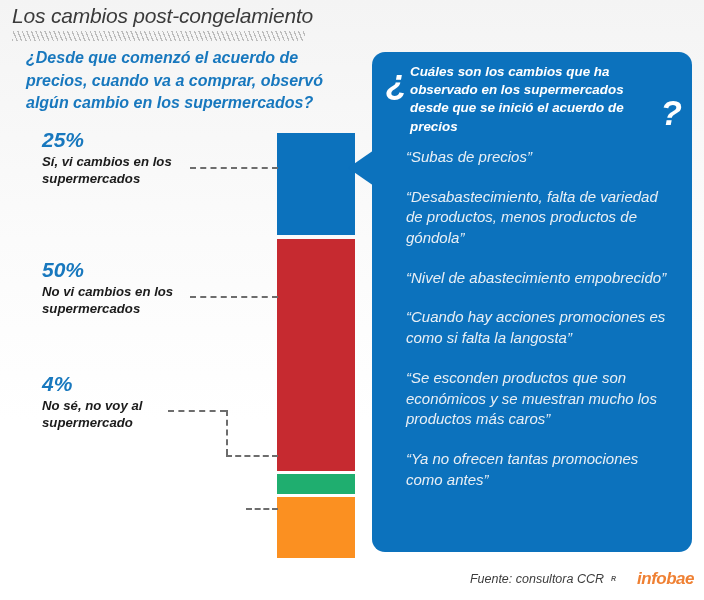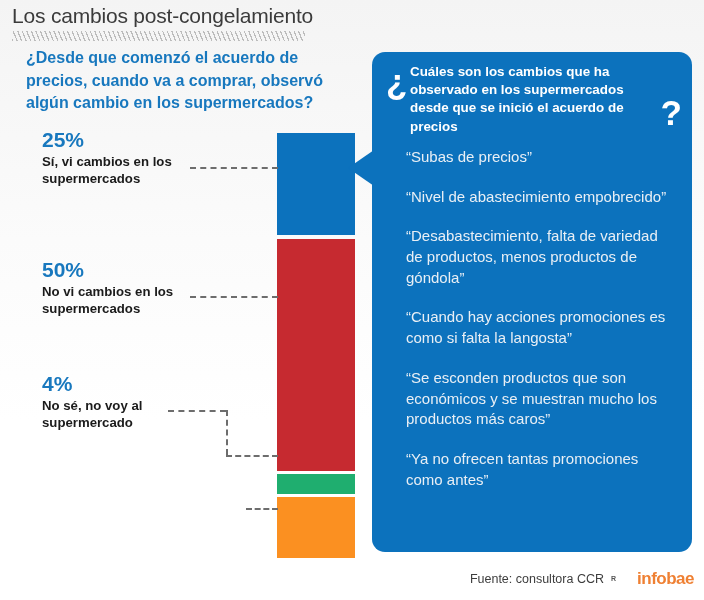--- a/index.html
+++ b/index.html
@@ -15,20 +15,21 @@
     position: relative;
   }
 
   #infographic {
     position: absolute;
     left: 0;
     top: 0;
     width: 704px;
     height: 600px;
     background: linear-gradient(180deg, #f4f4f4 0%, #fbfbfb 40%, #ffffff 70%);
+    font-style: italic;
   }
 
   
   .headline {
     position: absolute;
     left: 12px;
     top: 4px;
     font-size: 21px;
     color: #3b3b3b;
     font-weight: 400;
@@ -248,22 +249,22 @@
   <div class="panel-arrow"></div>
   <div class="panel">
     <div class="panel-head">
       <span class="q-open">¿</span>
       <span class="q-text">Cuáles son los cambios que ha observado en los supermercados desde que se inició el acuerdo de precios</span>
       <span class="q-close">?</span>
     </div>
 
     <div class="quotes">
       <div class="quote">“Subas de precios”</div>
+      <div class="quote">“Desabastecimiento, falta de variedad de productos, menos productos de góndola”</div>
       <div class="quote">“Nivel de abastecimiento empobrecido”</div>
-      <div class="quote">“Desabastecimiento, falta de variedad de productos, menos productos de góndola”</div>
       <div class="quote">“Cuando hay acciones promociones es como si falta la langosta”</div>
       <div class="quote">“Se esconden productos que son económicos y se muestran mucho los productos más caros”</div>
       <div class="quote">“Ya no ofrecen tantas promociones como antes”</div>
     </div>
   </div>
 
   <div class="source">Fuente: consultora CCR</div>
   <div class="logo-r">R</div>
   <div class="logo">infobae</div>
 

